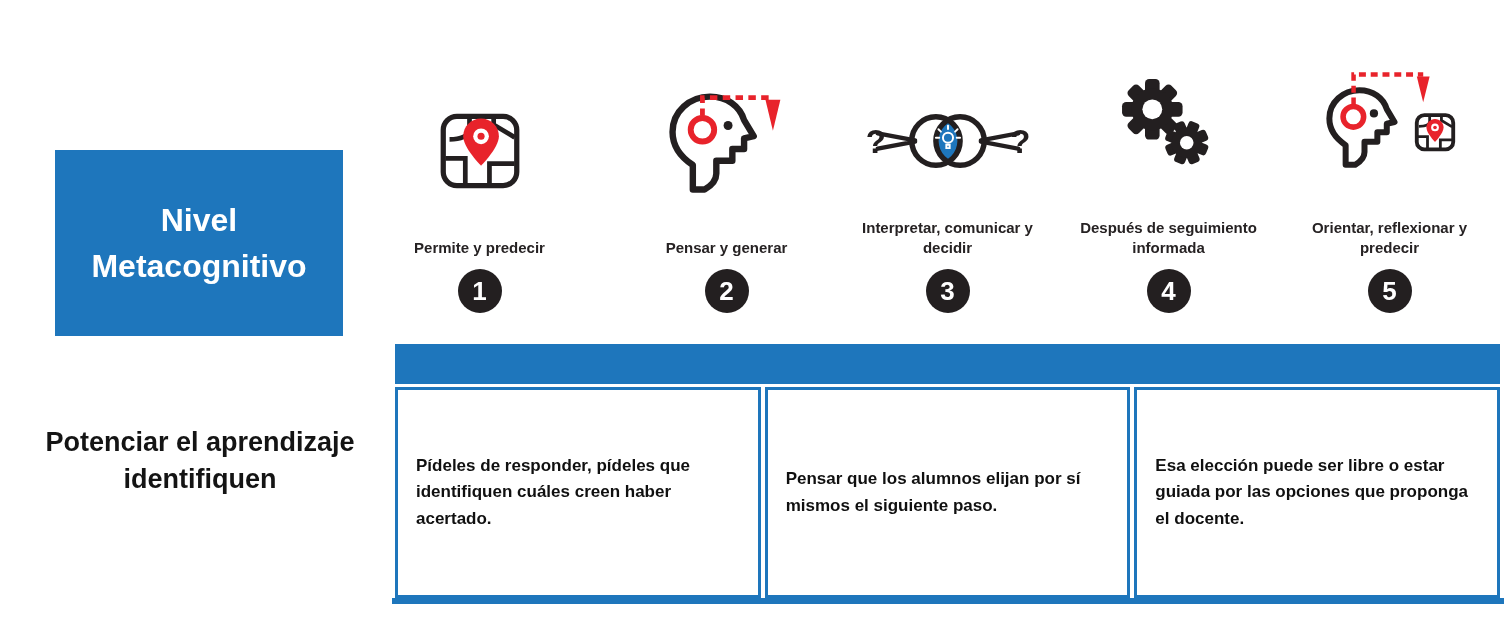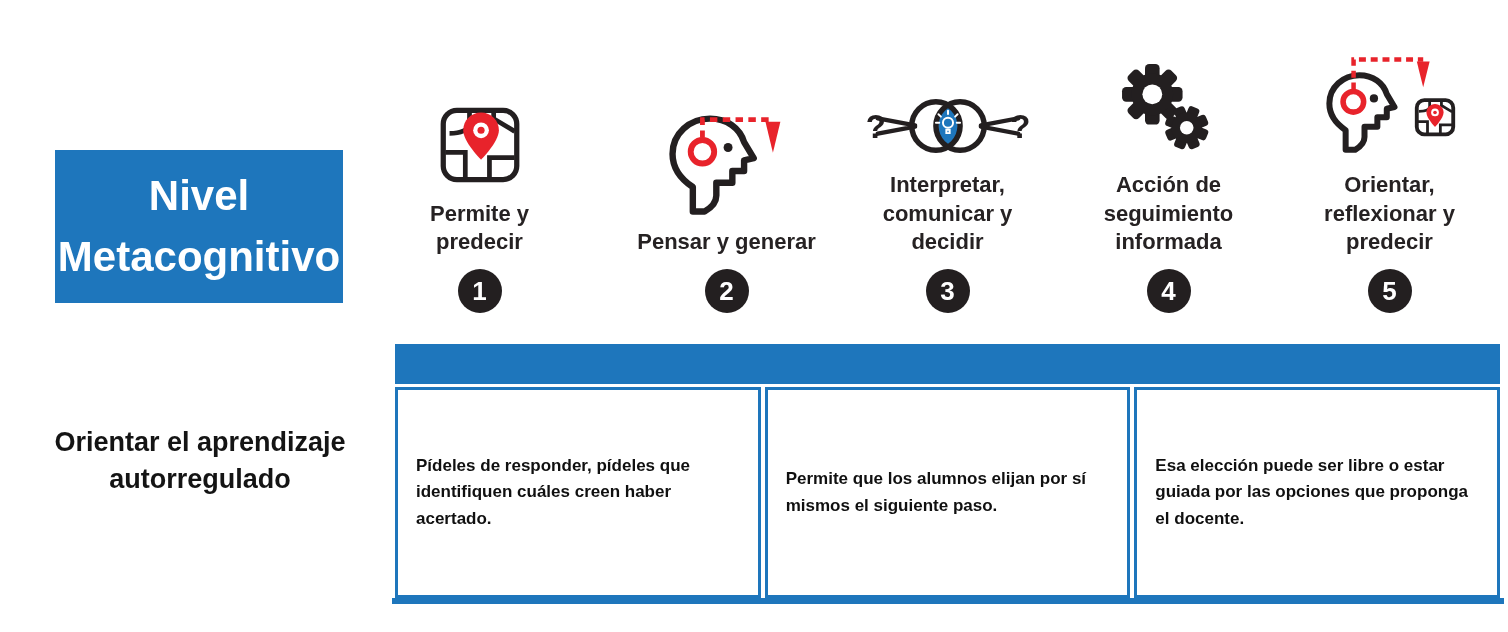--- a/index.html
+++ b/index.html
@@ -5,35 +5,35 @@
   :root{
     --blue:#1E76BC; --ink:#231F20; --red:#E8232B; --card_bg:#FFFFFF;
   }
   *{box-sizing:border-box; margin:0; padding:0;}
   html,body{background:#fff;}
   body{font-family:"Liberation Sans", sans-serif;}
   #canvas{position:relative; width:1508px; height:632px; background:#fff; overflow:hidden;}
 
   
   .level-box{
-    position:absolute; left:55px; top:150px; width:288px; height:153px;
+    position:absolute; left:55px; top:150px; width:288px; height:186px;
     background:var(--blue); color:#fff; display:flex; align-items:center; justify-content:center;
-    text-align:center; font-weight:bold; font-size:42px; line-height:1.45; padding:0 28px;
+    text-align:center; font-weight:bold; font-size:32px; line-height:1.45; padding:0 28px;
   }
   .goal-label{
     position:absolute; left:40px; top:424px; width:320px; text-align:center;
     font-weight:bold; font-size:27px; line-height:1.38; color:#141414;
   }
 
   
   .steps-row{position:absolute; left:395px; top:25px; width:1105px; height:288px; display:flex;}
   .step-col{flex:1; display:flex; flex-direction:column; align-items:center; justify-content:flex-end;}
   .step-col.shift-left{transform:translateX(-26px);}
   .icon-wrap{flex:1; display:flex; align-items:flex-end; justify-content:center; padding-bottom:13px;}
-  .step-label{text-align:center; font-weight:700; font-size:22px; line-height:1.3; color:#262223; max-width:182px;}
+  .step-label{text-align:center; font-weight:700; font-size:15px; line-height:1.3; color:#262223; max-width:182px;margin-top:32px;}
   .step-number{
     margin-top:12px; width:44px; height:44px; border-radius:50%;
     background:var(--ink); color:#fff; font-weight:bold; font-size:26px;
     display:flex; align-items:center; justify-content:center;
   }
 
   
   .band{position:absolute; left:395px; top:344px; width:1105px; height:40px; background:var(--blue);}
   .cards-row{position:absolute; left:395px; top:387px; width:1105px; height:211px; display:flex; gap:4px;}
   .card{
@@ -55,21 +55,21 @@
   svg .q{font-family:"Liberation Sans", sans-serif; font-weight:bold; font-size:30px; fill:var(--ink);}
 </style>
 </head>
 <body>
 
 <div id="canvas">
 
   <div class="level-box">
     <span>Nivel Metacognitivo</span>
   </div>
-  <div class="goal-label">Orientar el aprendizaje autorregulado</div>
+  <div class="goal-label">Potenciar el aprendizaje identifiquen</div>
 
   <div class="steps-row">
 
     <div class="step-col shift-left">
       <div class="icon-wrap">
         <svg width="84" height="84" viewBox="0 0 80 80" aria-hidden="true">
           <rect x="5" y="7" width="70" height="66" rx="13" class="stroke-ink" stroke-width="5"></rect>
           <path d="M30 9 V19 C30 26 21 29 11 29" class="stroke-ink" stroke-width="4.5"></path>
           <path d="M53 9 V15 L73 27" class="stroke-ink" stroke-width="4.5"></path>
           <path d="M7 47 H26 V71" class="stroke-ink" stroke-width="4.5"></path>
@@ -131,21 +131,21 @@
           <g class="fill-ink">
             <rect x="57.5" y="42" width="11" height="42" rx="3" transform="rotate(22 63 63)"></rect>
             <rect x="57.5" y="42" width="11" height="42" rx="3" transform="rotate(67 63 63)"></rect>
             <rect x="57.5" y="42" width="11" height="42" rx="3" transform="rotate(112 63 63)"></rect>
             <rect x="57.5" y="42" width="11" height="42" rx="3" transform="rotate(157 63 63)"></rect>
             <circle cx="63" cy="63" r="14.5"></circle>
           </g>
           <circle cx="63" cy="63" r="6.5" class="fill-white"></circle>
         </svg>
       </div>
-      <div class="step-label">Acción de seguimiento informada</div>
+      <div class="step-label">Después de seguimiento informada</div>
       <div class="step-number">4</div>
     </div>
 
     <div class="step-col">
       <div class="icon-wrap">
         <svg width="140" height="105" viewBox="0 0 130 98" aria-hidden="true">
           <g transform="translate(2,16) scale(0.8)">
             <path d="M27 93 V70 C15 62 8 51 8 39 C8 20 24 6 43 6 C59 6 71 15 75 28 L84 43 L75 45 V55 H64 V66 H49 V78 C49 84 45 89 38 93 Z" class="stroke-ink" stroke-width="7" stroke-linejoin="round"></path>
             <circle cx="60" cy="33" r="4.8" class="fill-ink"></circle>
             <circle cx="36" cy="37" r="12" class="stroke-red" stroke-width="6.5"></circle>
@@ -166,21 +166,21 @@
     </div>
   </div>
 
   <div class="band"></div>
 
   <div class="cards-row">
     <div class="card">
       <p class="tip">Pídeles de responder, pídeles que identifiquen cuáles creen haber acertado.</p>
     </div>
     <div class="card">
-      <p class="tip">Permite que los alumnos elijan por sí mismos el siguiente paso.</p>
+      <p class="tip">Pensar que los alumnos elijan por sí mismos el siguiente paso.</p>
     </div>
     <div class="card">
       <p class="tip">Esa elección puede ser libre o estar guiada por las opciones que proponga el docente.</p>
     </div>
   </div>
 
   <div class="bottom-rule"></div>
 </div>
 
 </body></html>

